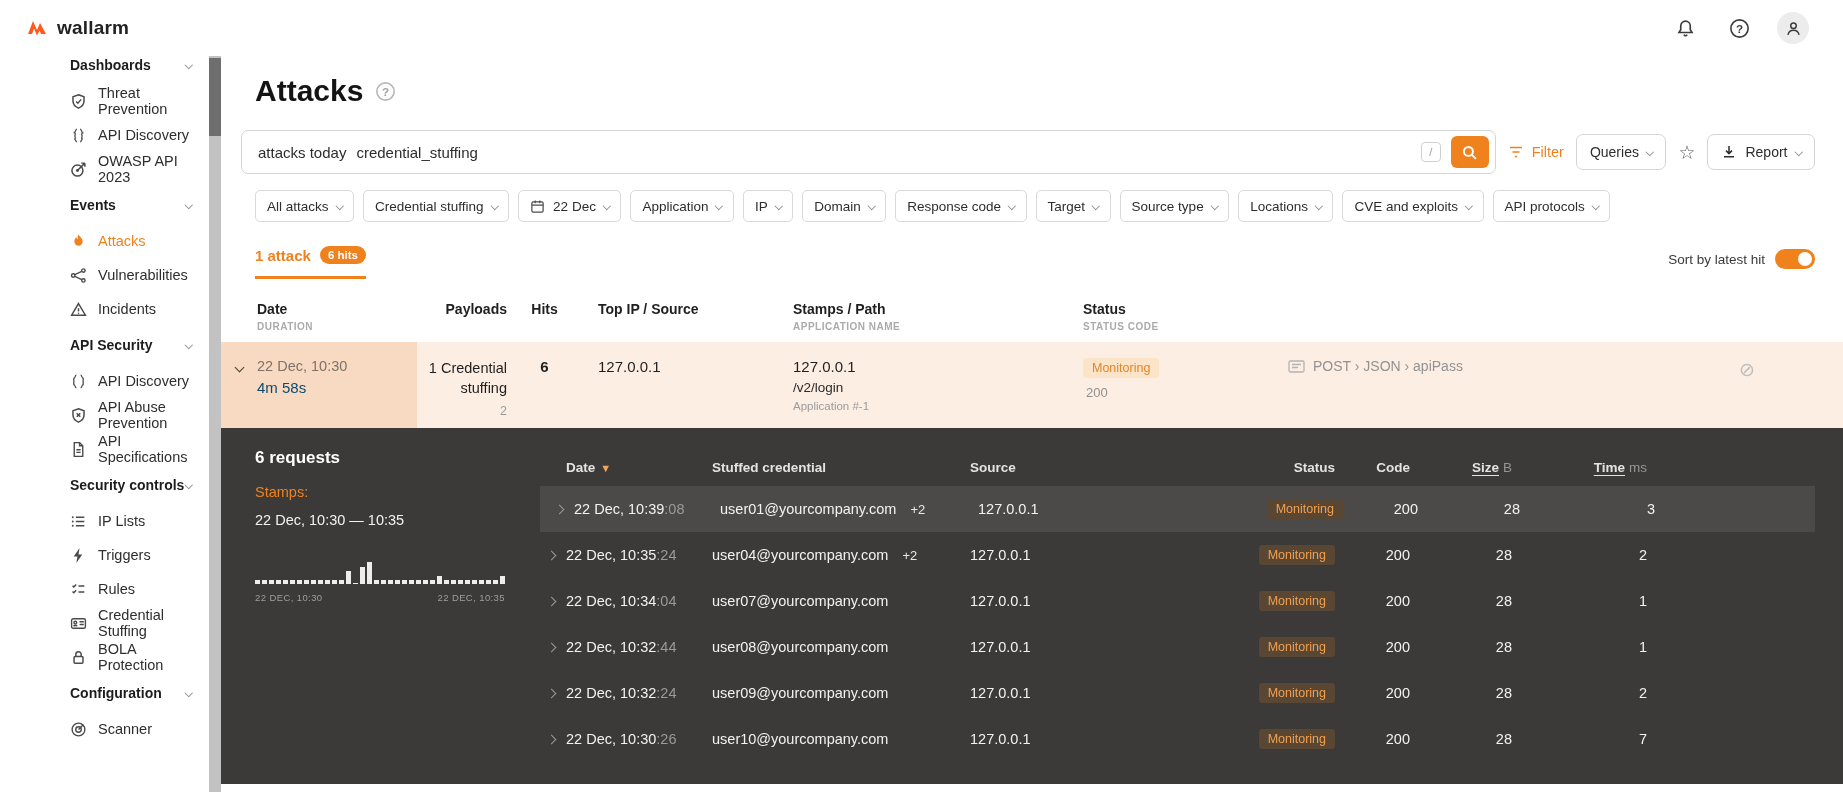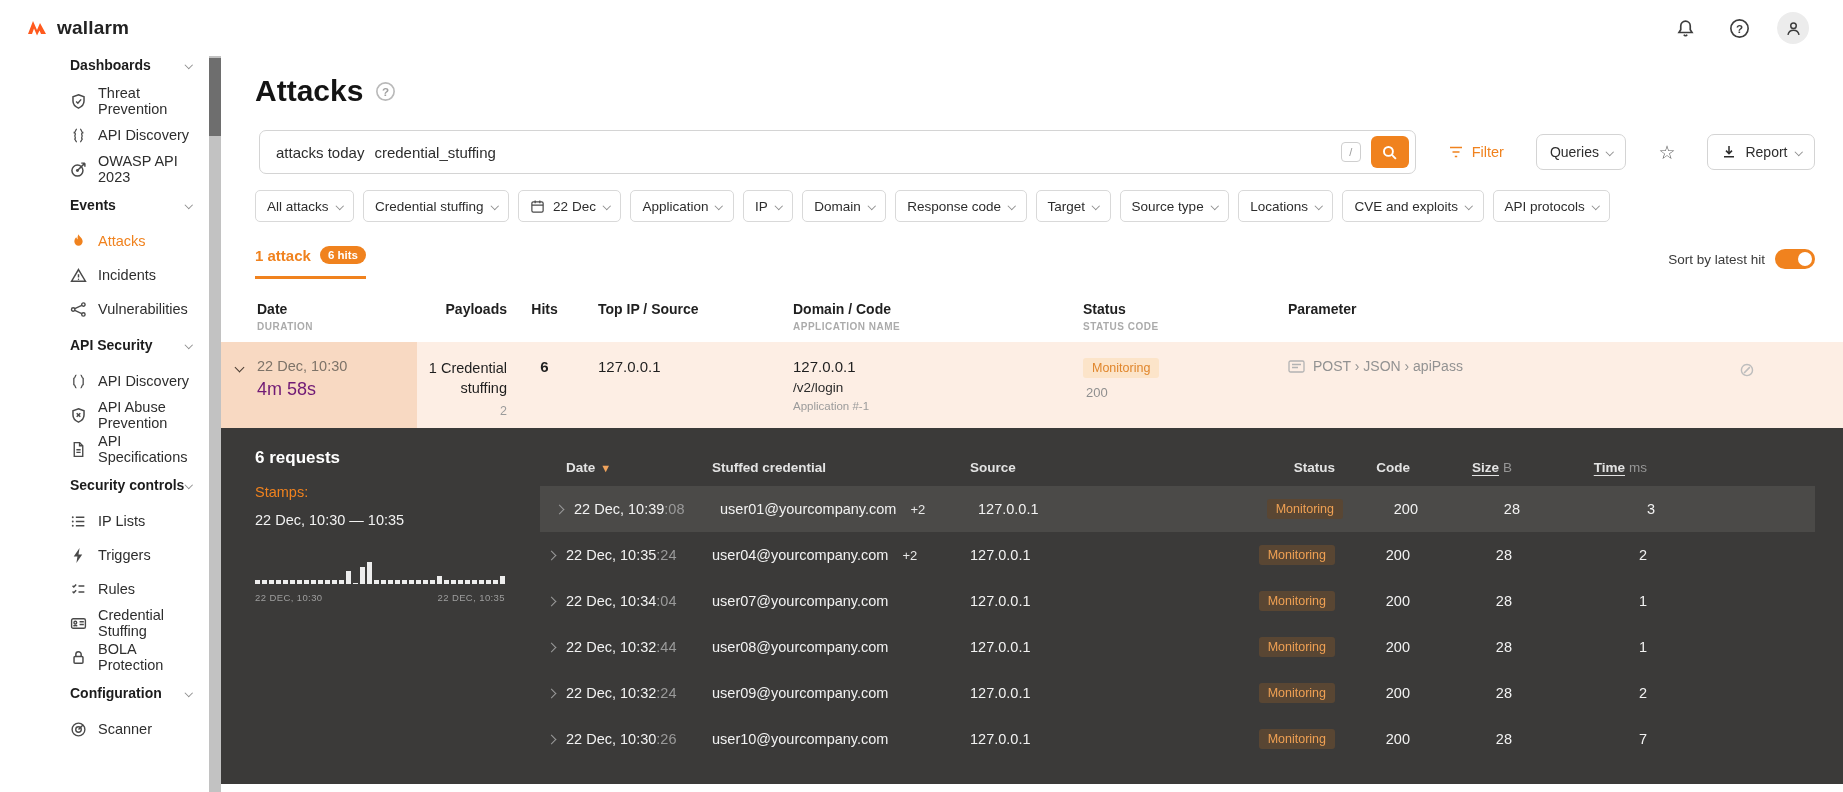--- a/index.html
+++ b/index.html
@@ -30,21 +30,21 @@
 
   .scroll-strip { width:12px; flex:none; position:relative; }
   .scroll-track { position:absolute; top:0; bottom:0; left:0; right:0; background:#c2c2c2; }
   .scroll-thumb { position:absolute; top:2px; left:0; width:12px; height:78px; background:#6e6e6e; }
 
   
   .main { flex:1; min-width:0; background:#fff; display:flex; flex-direction:column; }
   .title-row { display:flex; align-items:center; gap:12px; margin:18px 28px 0 34px; }
   .page-title { font-size:30px; font-weight:800; color:#141414; }
 
-  .search-row { display:flex; align-items:center; margin:22px 28px 0 38px; gap:32px; }
+  .search-row { display:flex; align-items:center; margin:22px 28px 0 20px; gap:12px; }
   .search-box { flex:1; height:44px; border:1px solid #d4d4d4; border-radius:7px;
     display:flex; align-items:center; padding:0 6px 0 16px; gap:10px; }
   .tok { font-size:15px; color:#2d2d2d; }
   .kbd { margin-left:auto; width:20px; height:20px; border:1px solid #cfcfcf; border-radius:4px;
     font-size:11px; color:#9a9a9a; display:flex; align-items:center; justify-content:center; }
   .search-btn { width:38px; height:32px; background:#f0821e; border-radius:6px; border:none;
     display:flex; align-items:center; justify-content:center; cursor:pointer; }
   .filter-btn { display:flex; align-items:flex-end; gap:8px; color:#f0821e; font-size:14.5px;
     cursor:pointer; white-space:nowrap; }
   .btn { display:flex; align-items:center; gap:8px; border:1px solid #d4d4d4; border-radius:7px;
@@ -79,21 +79,21 @@
   .pad { padding-left:16px; }
   .vright { align-items:flex-end; text-align:right; padding-right:95px; }
 
   .arow { background:#fdeee4; min-height:86px; cursor:pointer; }
   .acell { padding-top:16px; }
   .bg-strong { background:#f8d9c2; }
   .c1 { display:flex; justify-content:center; }
   .c1 .cv { margin-top:6px; color:#4a3d32; }
   .datecell { display:flex; flex-direction:column; gap:5px; justify-content:flex-start; padding-left:0; }
   .adate { font-size:14.5px; color:#7d7368; }
-  .adur { font-size:18px; color:#701a75; }
+  .adur { font-size:15px; color:#0c4a6e; }
   .payload { display:flex; flex-direction:column; align-items:flex-end; gap:5px; }
   .pmain { font-size:14.5px; color:#1f1f1f; text-align:right; line-height:1.4; }
   .psub { font-size:12.5px; color:#9b9b9b; }
   .hits { font-size:15px; font-weight:700; text-align:center; }
   .ip { font-size:15px; color:#1f1f1f; }
   .dom { display:flex; flex-direction:column; gap:5px; }
   .d1 { font-size:15px; color:#1f1f1f; }
   .d2 { font-size:13.5px; color:#2b2b2b; }
   .d3 { font-size:11.5px; color:#9b9b9b; }
   .st { display:flex; flex-direction:column; align-items:flex-start; gap:7px; }
@@ -209,35 +209,35 @@
           <span>Events</span>
           <span class="cv down sm"></span>
         </div>
         <div class="nav-item active">
           <svg width="17" height="17" viewBox="0 0 16 16" fill="currentColor" stroke="none">
             <path d="M8 1.2c.8 2.4 3.9 3.5 3.9 6.8a3.9 3.9 0 1 1-7.8 0c0-1.7.8-2.9 1.8-3.9.3.9.7 1.5 1.4 1.9-.4-1.6-.1-3.2.7-4.8z"></path>
           </svg>
           <span>Attacks</span>
         </div>
         <div class="nav-item">
-          <svg width="17" height="17" viewBox="0 0 16 16" fill="none" stroke="currentColor" stroke-width="1.4">
-            <path d="M8 2.4L14.5 13.4H1.5Z"></path>
-              <path d="M8 6.8v3"></path>
-              <circle cx="8" cy="11.6" r=".7" fill="currentColor" stroke="none"></circle>
-          </svg>
-          <span>Incidents</span>
-        </div>
-        <div class="nav-item">
           <svg width="17" height="17" viewBox="0 0 16 16" fill="none" stroke="currentColor" stroke-width="1.3">
             <circle cx="3" cy="8" r="1.6"></circle>
               <circle cx="12.6" cy="3.4" r="1.6"></circle>
               <circle cx="12.6" cy="12.6" r="1.6"></circle>
               <path d="M4.5 7.2l6.6-3M4.5 8.8l6.6 3"></path>
           </svg>
           <span>Vulnerabilities</span>
+        </div>
+        <div class="nav-item">
+          <svg width="17" height="17" viewBox="0 0 16 16" fill="none" stroke="currentColor" stroke-width="1.4">
+            <path d="M8 2.4L14.5 13.4H1.5Z"></path>
+              <path d="M8 6.8v3"></path>
+              <circle cx="8" cy="11.6" r=".7" fill="currentColor" stroke="none"></circle>
+          </svg>
+          <span>Incidents</span>
         </div>
 
         <div class="nav-section">
           <span>API Security</span>
           <span class="cv down sm"></span>
         </div>
         <div class="nav-item">
           <svg width="17" height="17" viewBox="0 0 16 16" fill="none" stroke="currentColor" stroke-width="1.2">
             <path d="M6 2C4.5 2 5.2 5 3.6 5v6c1.6 0 .9 3 2.4 3"></path>
               <path d="M10 2c1.5 0 .8 3 2.4 3v6c-1.6 0-.9 3-2.4 3"></path>
@@ -441,29 +441,26 @@
         <div class="th right">
             <span class="h1">Payloads</span>
           </div>
         <div class="th center">
             <span class="h1 u">Hits</span>
           </div>
         <div class="th pad">
             <span class="h1">Top IP / Source</span>
           </div>
         <div class="th pad">
-            <span class="h1">Domain / Code</span>
+            <span class="h1">Stamps / Path</span>
             <span class="h2">APPLICATION NAME</span>
           </div>
         <div class="th pad">
             <span class="h1">Status</span>
             <span class="h2">STATUS CODE</span>
-          </div>
-        <div class="th pad">
-            <span class="h1">Parameter</span>
           </div>
       </div>
 
       <div class="arow grid-light">
         <div class="acell c1 bg-strong">
             <span class="cv down"></span>
           </div>
         <div class="acell datecell bg-strong">
           <span class="adate">22 Dec, 10:30</span>
           <span class="adur">4m 58s</span>

